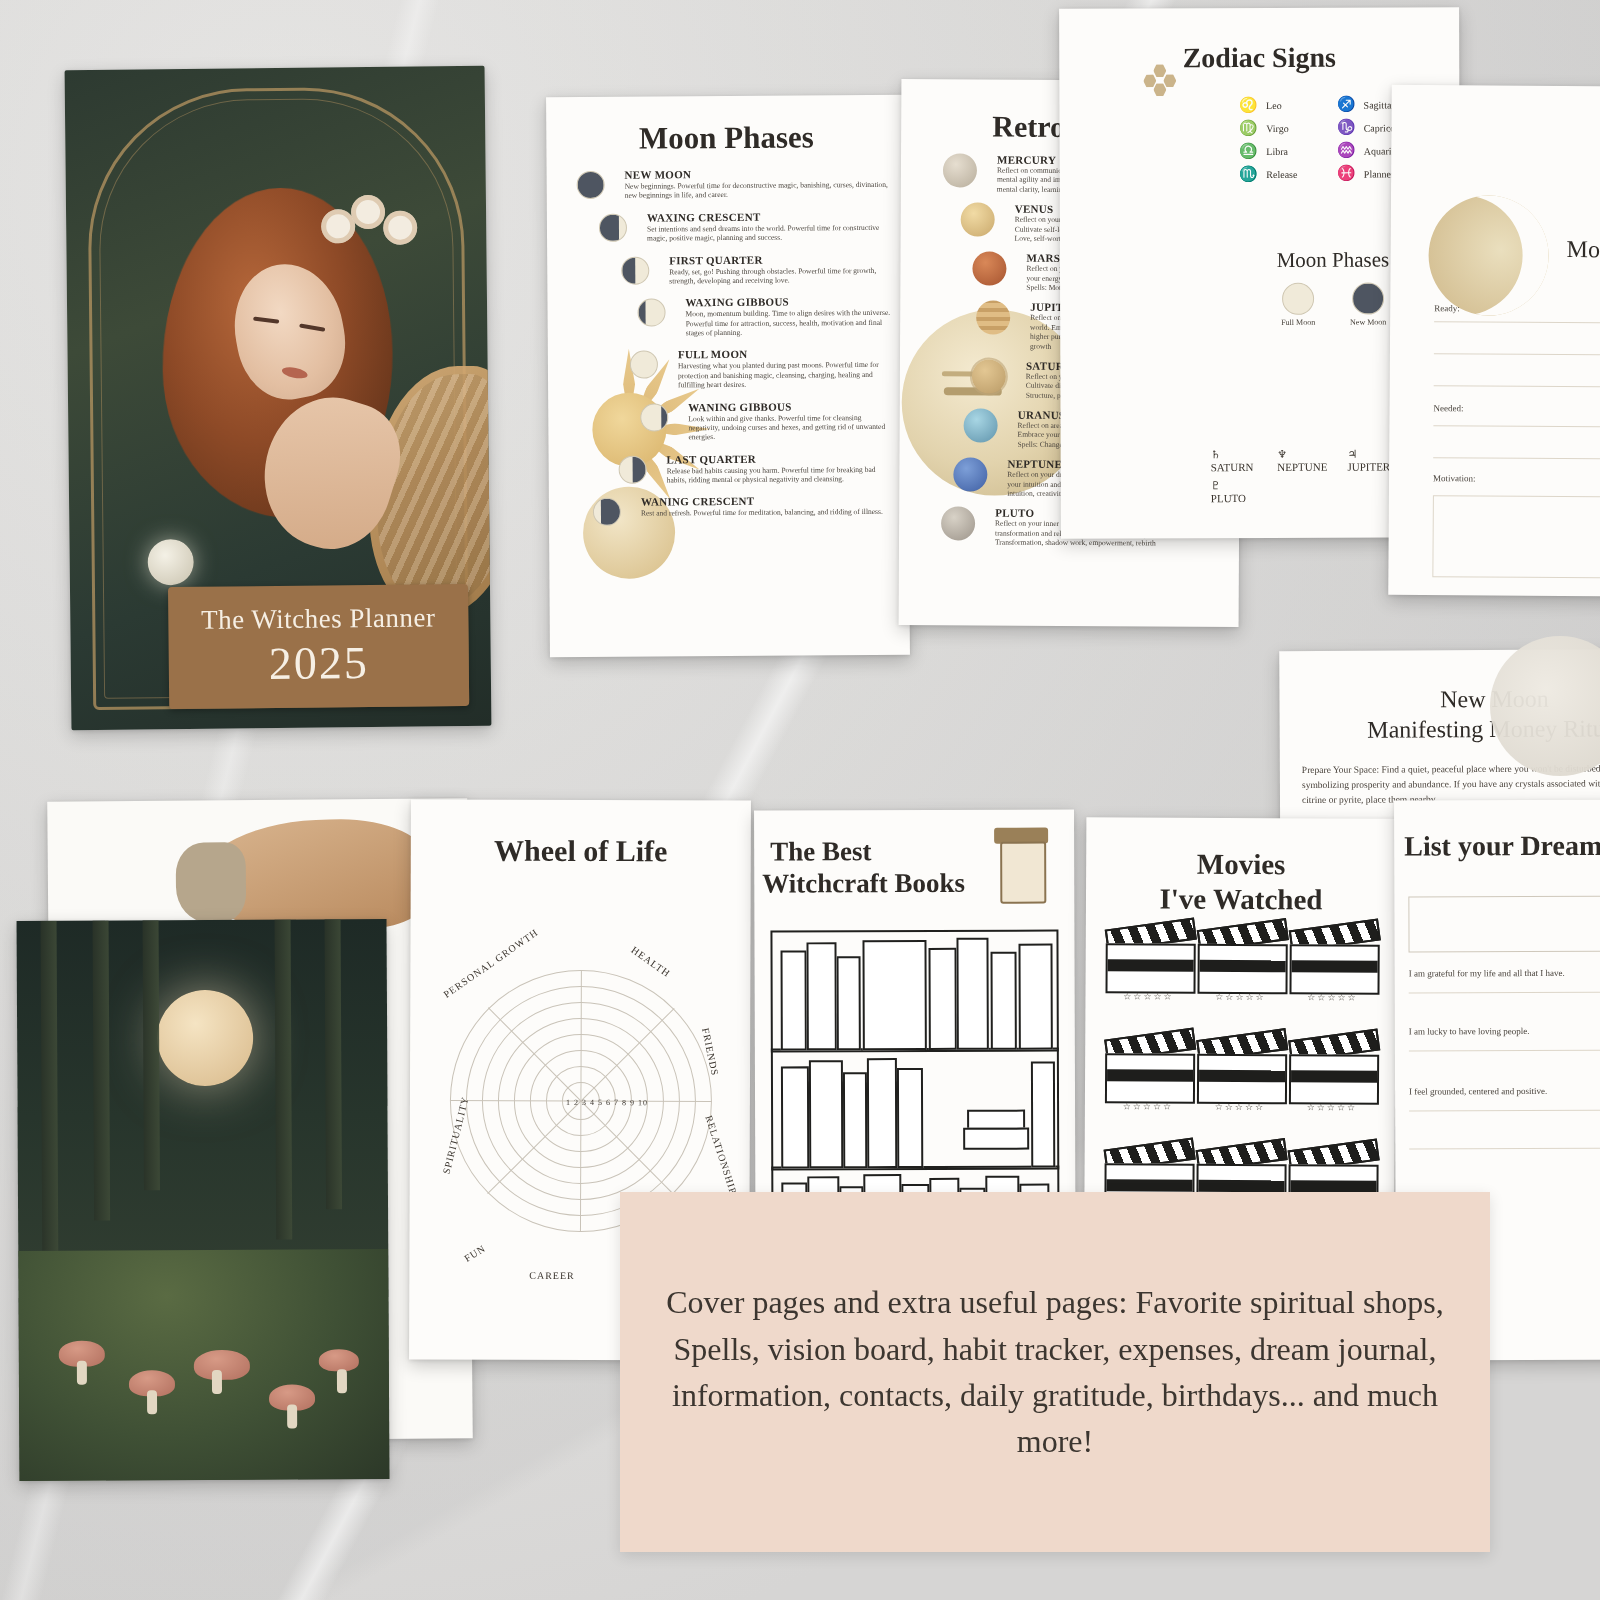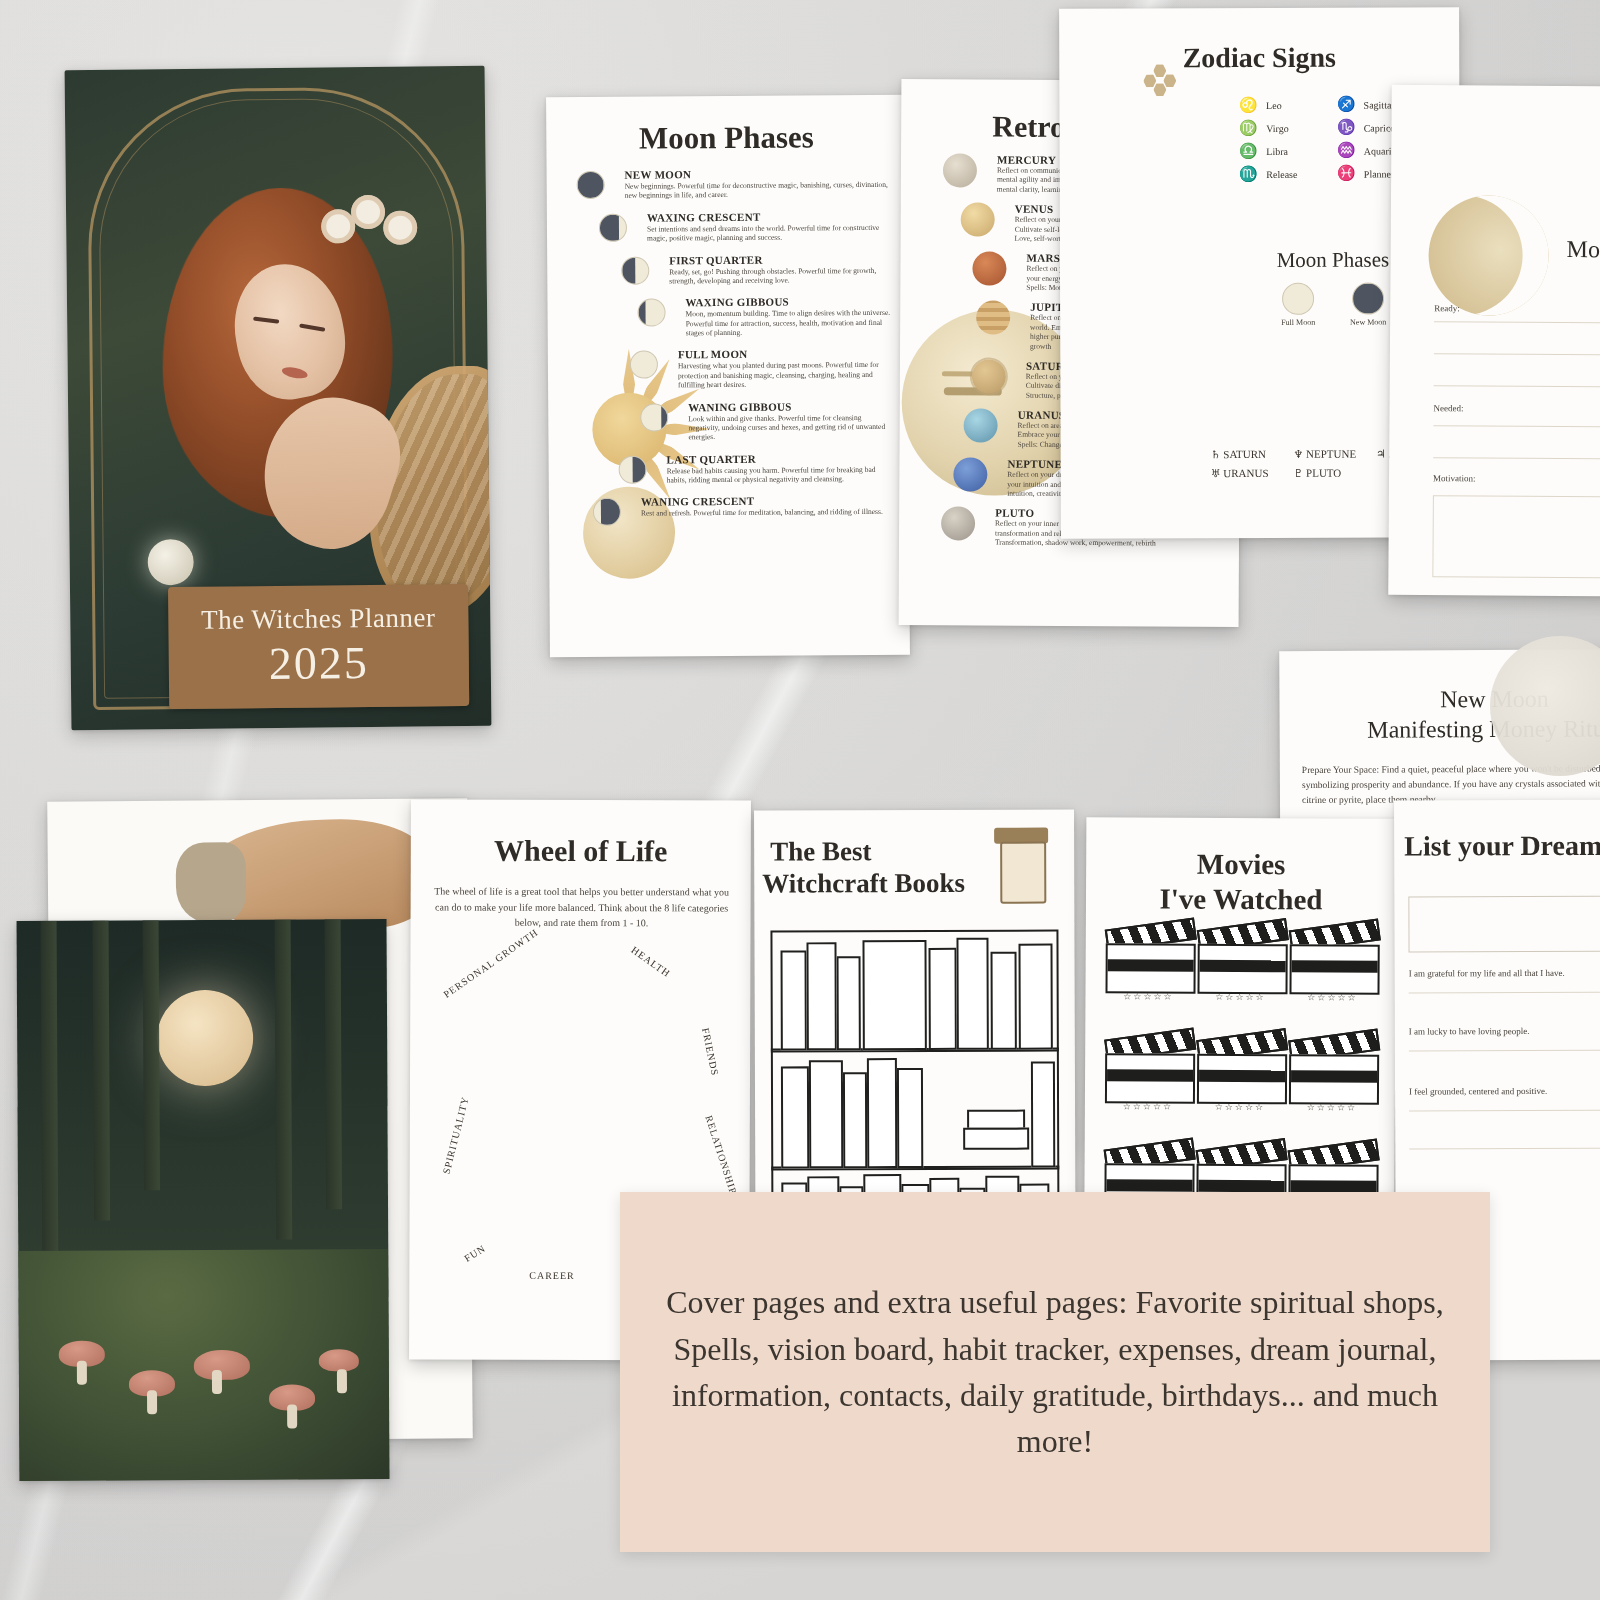--- a/index.html
+++ b/index.html
@@ -144,21 +144,21 @@
     clip-path:polygon(25% 0,75% 0,100% 50%,75% 100%,25% 100%,0 50%);}
   .zodiac-grid{position:absolute;left:180px;top:88px;display:grid;grid-template-columns:1fr 1fr;gap:5px 28px;}
   .zrow{display:flex;align-items:center;gap:8px;font-size:10px;color:#3a342d;}
   .zglyph{font-size:15px;color:#5b5349;}
   .sub-moonphases{position:absolute;left:156px;top:240px;right:10px;}
   .sub-moonphases .sh{font-size:21px;text-align:center;color:#2f2b27;margin-bottom:10px;}
   .mp-mini{display:flex;gap:22px;justify-content:center;}
   .mp-mini .cell{text-align:center;font-size:8px;color:#443e36;width:48px;}
   .mp-mini .cell .b{width:30px;height:30px;border-radius:50%;border:1px solid #cfc7b2;background:#f0ead9;margin:0 auto 3px;overflow:hidden;position:relative;}
   .mp-mini .cell .b i{position:absolute;top:0;bottom:0;background:#4e5561;}
-  .planet-syms{position:absolute;left:150px;top:440px;display:grid;grid-template-columns:repeat(3,1fr);gap:6px 20px;font-size:11px;color:#3a342d;}
+  .planet-syms{position:absolute;left:150px;top:440px;display:grid;grid-template-columns:repeat(4,1fr);gap:6px 20px;font-size:11px;color:#3a342d;}
 
   
   #ritual{left:1390px;top:86px;width:330px;height:510px;transform:rotate(0.4deg);}
   .crescent{
     position:absolute;left:38px;top:110px;width:120px;height:120px;border-radius:50%;
     background:radial-gradient(circle at 60% 45%,#eadfbe,#cfb889);
     box-shadow:inset -26px 0 0 0 #fdfcfa;
   }
   #ritual .rt-title{position:absolute;left:176px;top:150px;font-size:24px;line-height:1.15;color:#2f2b27;text-align:center;}
   .ruled{position:absolute;left:150px;right:16px;height:1px;background:#ddd6c9;}
@@ -483,21 +483,39 @@
   <div class="ground"></div>
   <div class="mush" style="left:40px;top:420px"></div>
   <div class="mush" style="left:110px;top:450px"></div>
   <div class="mush" style="left:175px;top:430px;width:56px;height:30px"></div>
   <div class="mush" style="left:250px;top:465px"></div>
   <div class="mush" style="left:300px;top:430px;width:40px;height:22px"></div>
 </div>
 
 <div class="sheet" id="wheel">
   <h2>Wheel of Life</h2>
-  <div class="wdesc">The wheel of life is a great tool that helps you better understand what you can do to make your life more balanced. Think about the 8 life categories below, and rate them from 1 - 10.</div>
+  <div class="wheel-wrap">
+    <div class="ring" style="inset:0"></div>
+    <div class="ring" style="inset:16px"></div>
+    <div class="ring" style="inset:32px"></div>
+    <div class="ring" style="inset:48px"></div>
+    <div class="ring" style="inset:64px"></div>
+    <div class="ring" style="inset:80px"></div>
+    <div class="ring" style="inset:96px"></div>
+    <div class="ring" style="inset:112px"></div>
+    <svg width="262" height="262" style="position:absolute;inset:0">
+      <g stroke="#c9c3b8" stroke-width="1">
+        <line x1="131" y1="0" x2="131" y2="262"></line>
+        <line x1="0" y1="131" x2="262" y2="131"></line>
+        <line x1="38" y1="38" x2="224" y2="224"></line>
+        <line x1="224" y1="38" x2="38" y2="224"></line>
+      </g>
+    </svg>
+    <div class="wheel-lbl" style="left:116px;top:128px;font-size:8px">1 2 3 4 5 6 7 8 9 10</div>
+  </div>
   <div class="wheel-lbl" style="left:24px;top:158px;transform:rotate(-35deg)">PERSONAL GROWTH</div>
   <div class="wheel-lbl" style="left:218px;top:156px;transform:rotate(35deg)">HEALTH</div>
   <div class="wheel-lbl" style="left:276px;top:246px;transform:rotate(78deg)">FRIENDS</div>
   <div class="wheel-lbl" style="left:268px;top:352px;transform:rotate(72deg)">RELATIONSHIPS</div>
   <div class="wheel-lbl" style="left:214px;top:448px;transform:rotate(22deg)">FINANCES</div>
   <div class="wheel-lbl" style="left:120px;top:470px">CAREER</div>
   <div class="wheel-lbl" style="left:54px;top:448px;transform:rotate(-32deg)">FUN</div>
   <div class="wheel-lbl" style="left:6px;top:330px;transform:rotate(-76deg)">SPIRITUALITY</div>
 </div>
 

